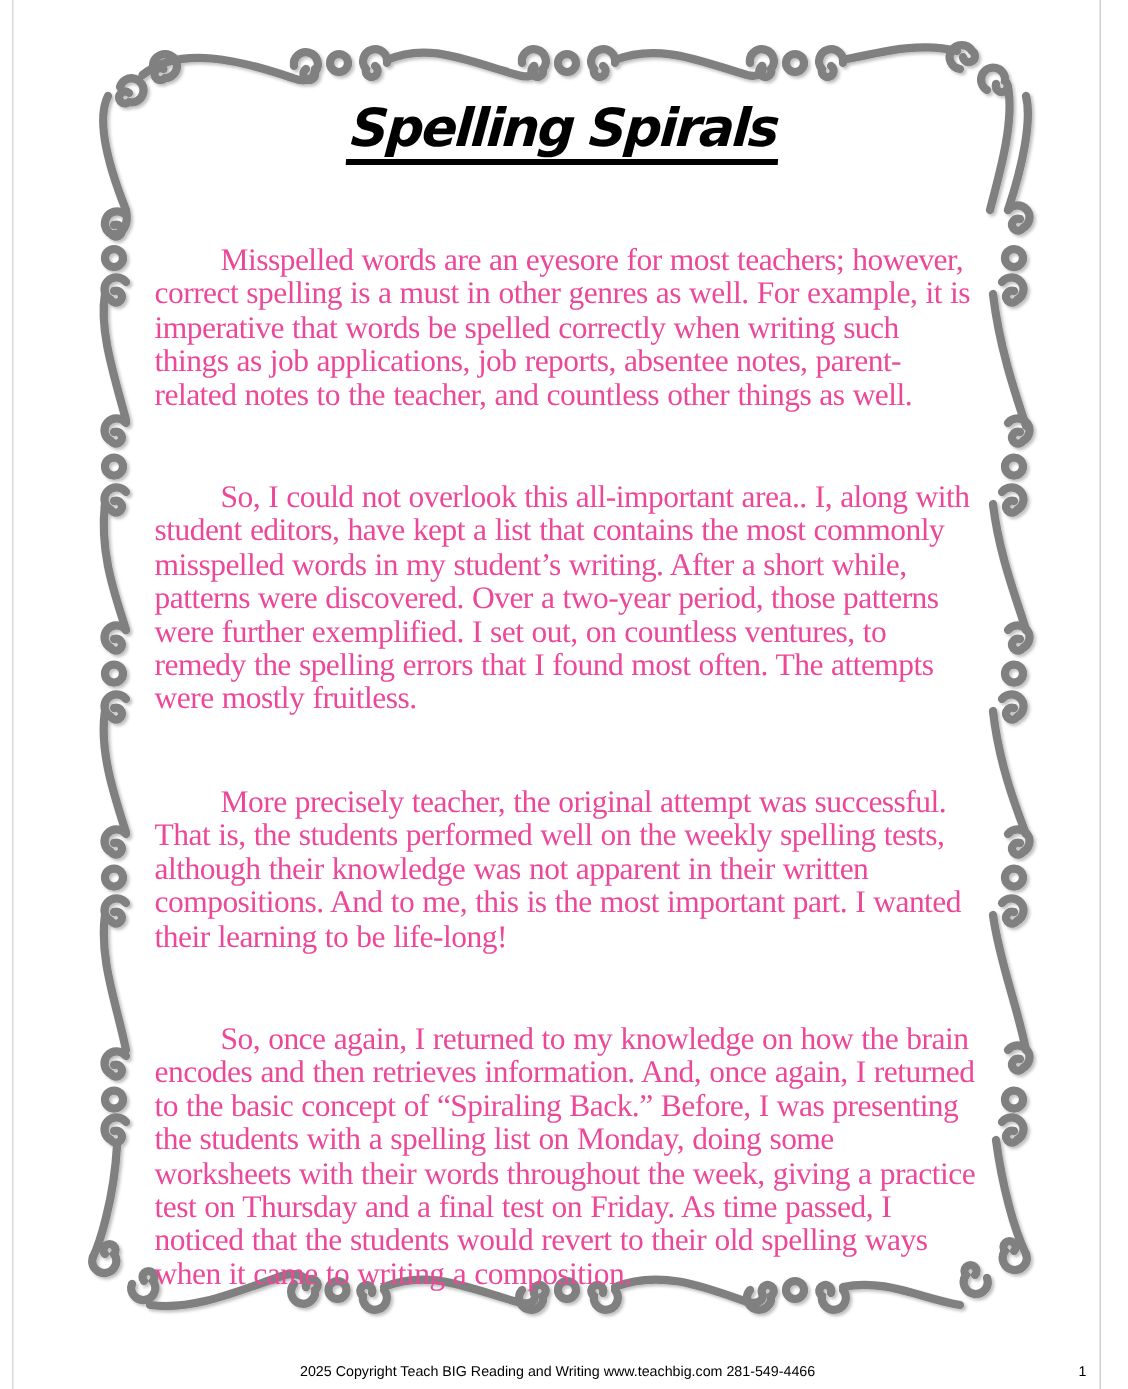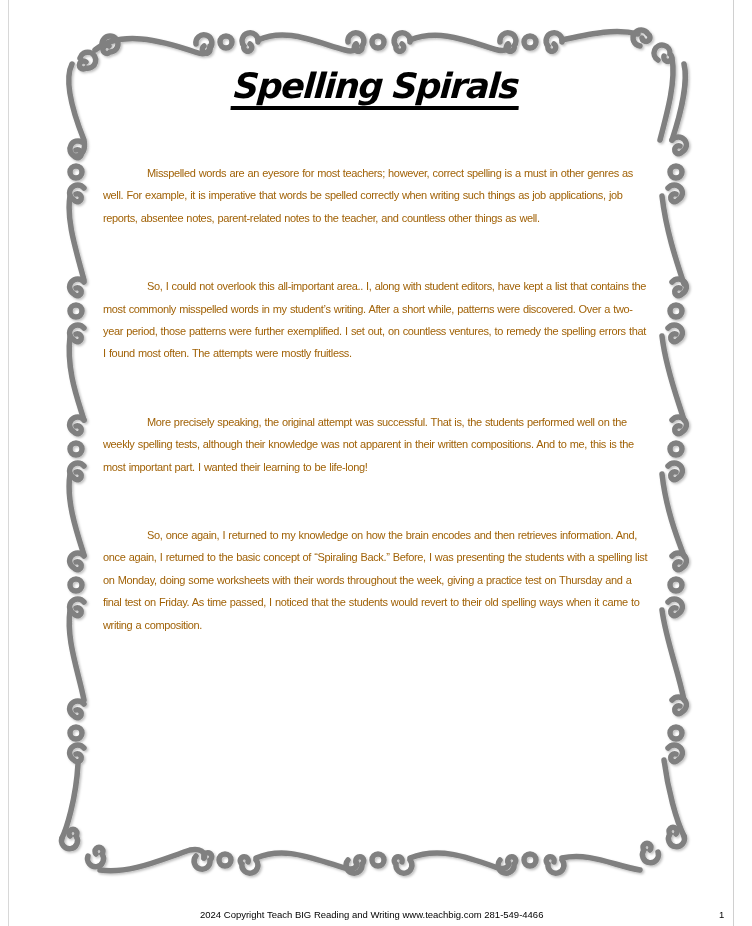--- a/index.html
+++ b/index.html
@@ -30,24 +30,24 @@
     }
     .title span {
       border-bottom: 4px solid #000;
       padding: 0 2px 0 2px;
       display: inline-block;
       line-height: 40px;
       transform: skewX(-4deg);
     }
     .body-text {
       position: absolute; left: 103px; width: 548px; top: 162px;
-      font-family: Liberation Sans, sans-serif;
-      font-size: 11px;
+      font-family: Liberation Serif, serif;
+      font-size: 21px;
       line-height: 22.4px;
-      color: #a16207;
+      color: #ec4899;
       letter-spacing: -0.35px;
       word-spacing: 0.5px;
     }
     .para { margin: 0; text-indent: 44px; }
     .para + .para { margin-top: 46px; }
     .footer {
       position: absolute; top: 909px; left: 200px;
       font-family: "Liberation Sans", sans-serif;
       font-size: 9.5px; color: #000;
     }
@@ -161,18 +161,18 @@
   </g>
 </svg>
 
 <div class="title">
   <span>Spelling Spirals</span>
 </div>
 
 <div class="body-text">
   <p class="para">Misspelled words are an eyesore for most teachers; however, correct spelling is a must in other genres as well. For example, it is imperative that words be spelled correctly when writing such things as job applications, job reports, absentee notes, parent-related notes to the teacher, and countless other things as well.</p>
   <p class="para">So, I could not overlook this all-important area.. I, along with student editors, have kept a list that contains the most commonly misspelled words in my student’s writing. After a short while, patterns were discovered. Over a two-year period, those patterns were further exemplified. I set out, on countless ventures, to remedy the spelling errors that I found most often. The attempts were mostly fruitless.</p>
-  <p class="para">More precisely speaking, the original attempt was successful. That is, the students performed well on the weekly spelling tests, although their knowledge was not apparent in their written compositions. And to me, this is the most important part. I wanted their learning to be life-long!</p>
+  <p class="para">More precisely teacher, the original attempt was successful. That is, the students performed well on the weekly spelling tests, although their knowledge was not apparent in their written compositions. And to me, this is the most important part. I wanted their learning to be life-long!</p>
   <p class="para">So, once again, I returned to my knowledge on how the brain encodes and then retrieves information. And, once again, I returned to the basic concept of “Spiraling Back.” Before, I was presenting the students with a spelling list on Monday, doing some worksheets with their words throughout the week, giving a practice test on Thursday and a final test on Friday. As time passed, I noticed that the students would revert to their old spelling ways when it came to writing a composition.</p>
 </div>
 
-<div class="footer">2024 Copyright Teach BIG Reading and Writing  www.teachbig.com  281-549-4466</div>
+<div class="footer">2025 Copyright Teach BIG Reading and Writing  www.teachbig.com  281-549-4466</div>
 <div class="page-number">1</div>
 
 </body></html>

